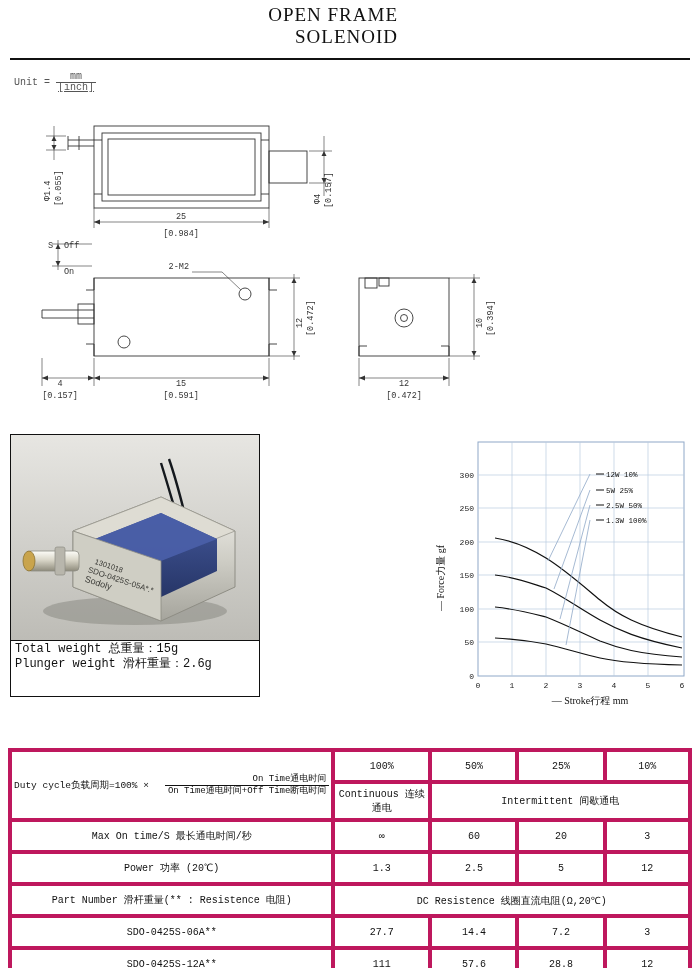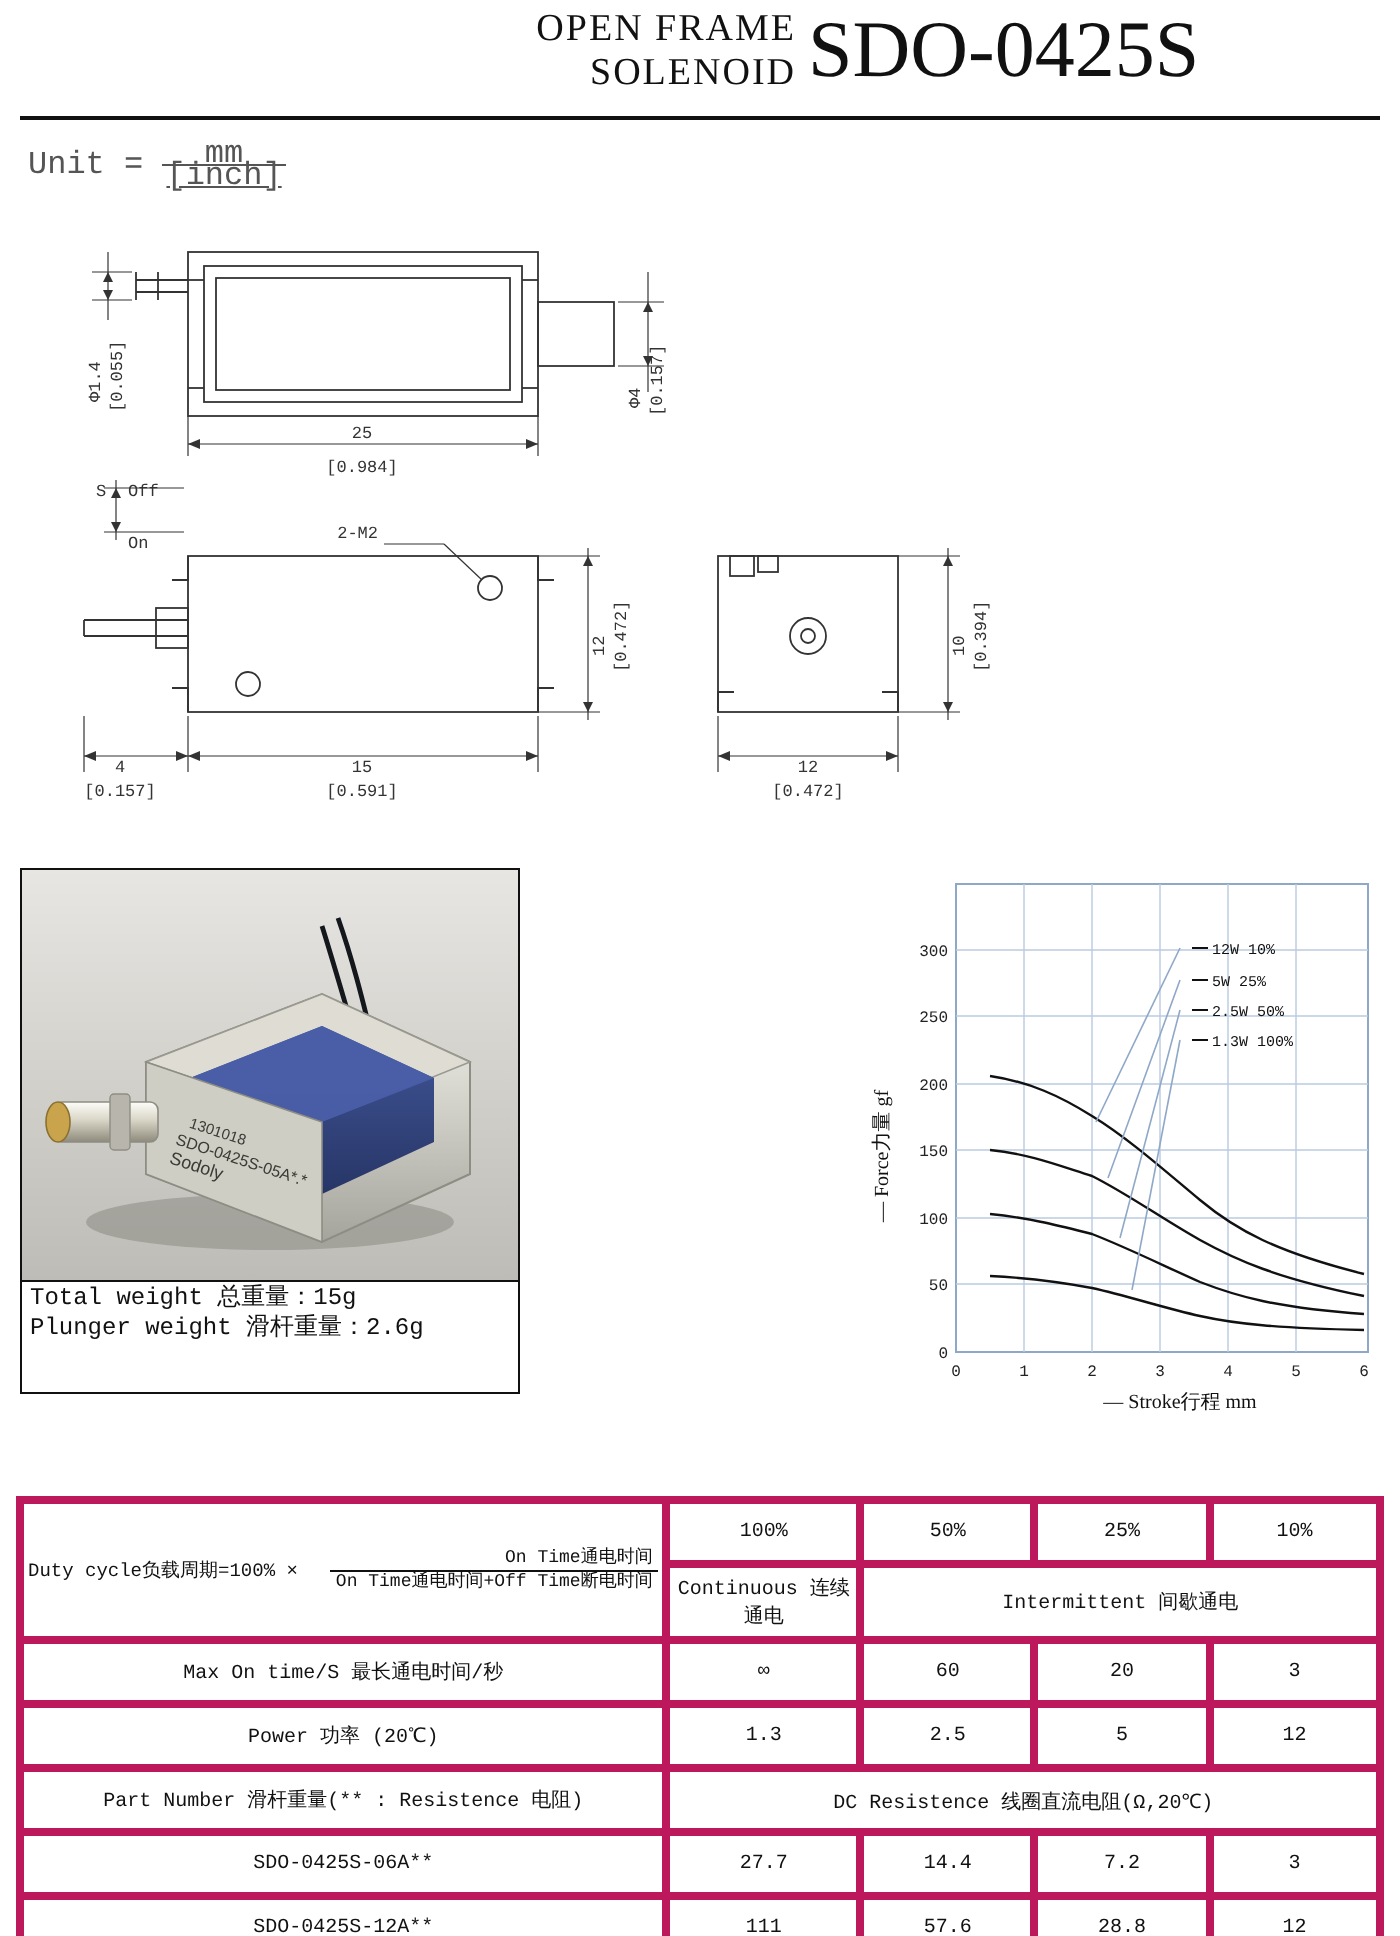--- a/index.html
+++ b/index.html
@@ -25,21 +25,21 @@
     position:absolute;left:404px;top:0px;
     font-family:"Liberation Serif", serif;
     font-size:40px;line-height:50px;letter-spacing:0px;
   }
   .hdr-rule{position:absolute;left:10px;top:58px;width:680px;height:2px;background:#111;}
 
   
   .unit{
     position:absolute;left:14px;top:72px;
     font-family:"Liberation Mono", monospace;
-    font-size:16px;color:#555;
+    font-size:10px;color:#555;
   }
   .unit .frac{display:inline-block;vertical-align:middle;text-align:center;line-height:10px;}
   .unit .frac .top{display:block;border-bottom:1px solid #555;padding:0 2px;}
   .unit .frac .bot{display:block;padding:0 2px;text-decoration:underline;}
 
   
   .drawing{position:absolute;left:0;top:96px;width:700px;height:330px;margin-left:32px;}
   .drawing svg{display:block;}
 
   
@@ -79,21 +79,20 @@
 </head>
 <body>
 
 <div class="page">
 
   <div class="header">
     <div class="hdr-left">
       <div>OPEN FRAME</div>
       <div>SOLENOID</div>
     </div>
-    <div class="hdr-right">SDO-0425S</div>
   </div>
   <div class="hdr-rule"></div>
 
   <div class="unit">
     <span>Unit =</span>
     <span class="frac">
       <span class="top">mm</span>
       <span class="bot">[inch]</span>
     </span>
   </div>

